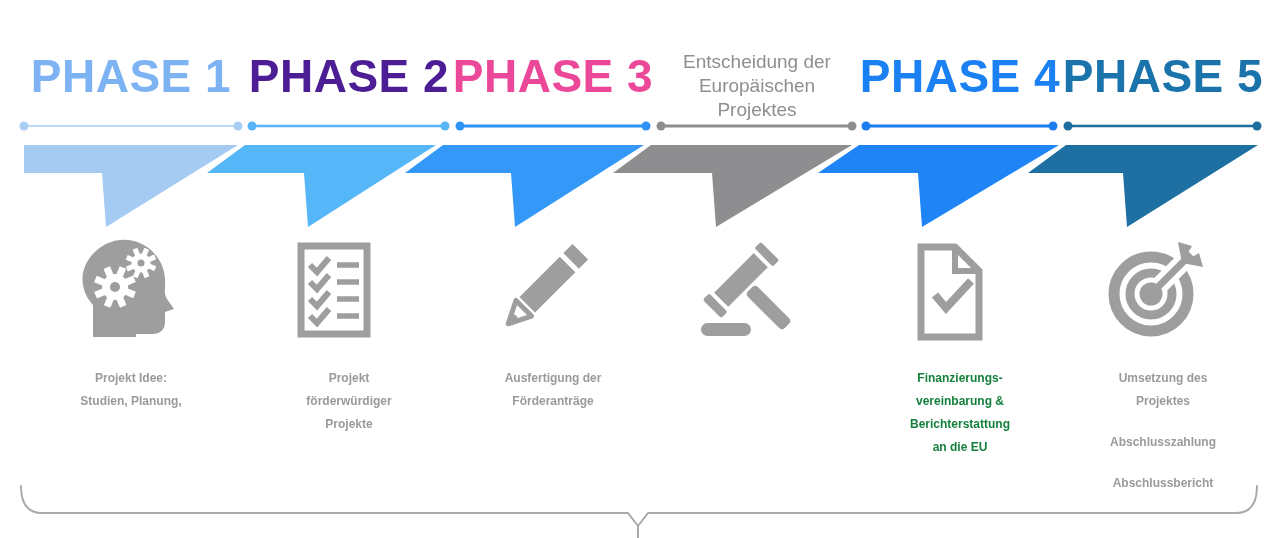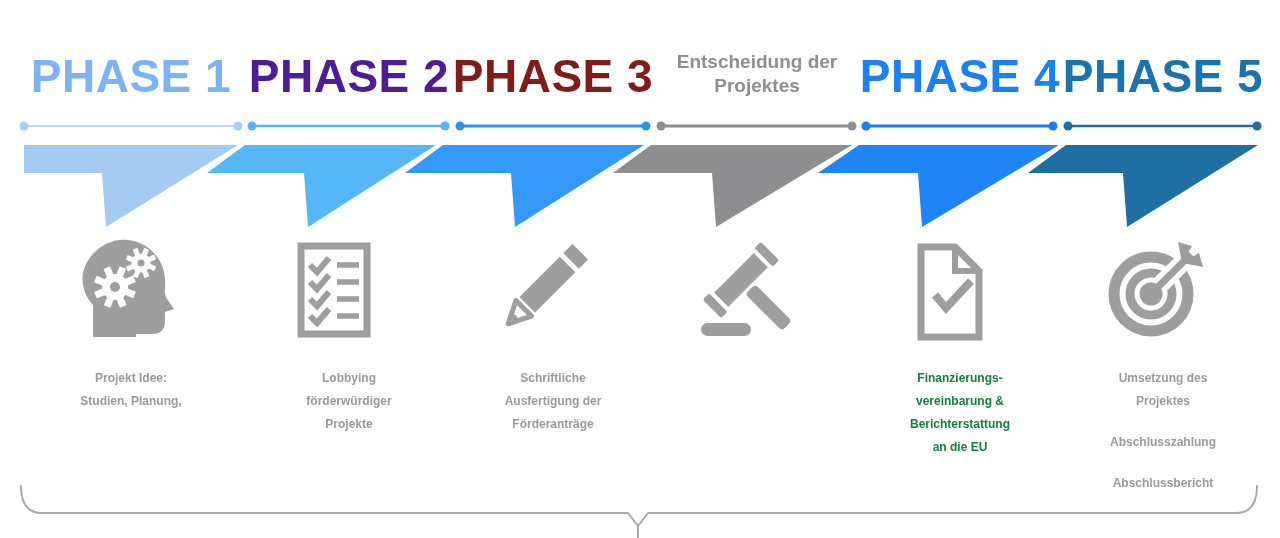--- a/index.html
+++ b/index.html
@@ -8,21 +8,21 @@
     font-family:"Liberation Sans","DejaVu Sans",sans-serif;
     margin-top:37px;
   }
   svg.gfx{position:absolute;left:0;top:0;width:1280px;height:538px;}
   .phase-title{
     position:absolute;top:12px;width:300px;text-align:center;
     font-size:46px;font-weight:700;letter-spacing:0.5px;white-space:nowrap;
   }
   .decision-title{
     position:absolute;top:13px;width:280px;text-align:center;
-    font-size:19px;font-weight:700;line-height:24px;
+    font-size:19px;font-weight:400;line-height:24px;
   }
   .decision-title span{display:block;}
   .desc{
     position:absolute;top:330px;width:250px;text-align:center;
     font-size:12px;font-weight:700;line-height:23px;
   }
   .desc p{margin:0 0 18px 0;}
   .desc span{display:block;}
   .lobbying-label{
     position:absolute;top:505px;width:200px;text-align:center;
@@ -128,35 +128,35 @@
     <div class="phase-title" style="left:-19px;color:#7db3f2">PHASE 1</div>
     <div class="desc" style="left:6px;color:#9a9a9a">
       <p>
         <span>Projekt Idee:</span>
         <span>Studien, Planung,</span>
       </p>
     </div>
     <div class="phase-title" style="left:199px;color:#4c1d95">PHASE 2</div>
     <div class="desc" style="left:224px;color:#9a9a9a">
       <p>
-        <span>Lobbying</span>
+        <span>Projekt</span>
         <span>förderwürdiger</span>
         <span>Projekte</span>
       </p>
     </div>
-    <div class="phase-title" style="left:403px;color:#7f1d1d">PHASE 3</div>
+    <div class="phase-title" style="left:403px;color:#ec4899">PHASE 3</div>
     <div class="desc" style="left:428px;color:#9a9a9a">
       <p>
-        <span>Schriftliche</span>
         <span>Ausfertigung der</span>
         <span>Förderanträge</span>
       </p>
     </div>
     <div class="decision-title" style="left:617px;color:#8f8f91">
       <span>Entscheidung der</span>
+      <span>Europäischen</span>
       <span>Projektes</span>
     </div>
     <div class="phase-title" style="left:810px;color:#1b80f2">PHASE 4</div>
     <div class="desc" style="left:835px;color:#15803d">
       <p>
         <span>Finanzierungs-</span>
         <span>vereinbarung &amp;</span>
         <span>Berichterstattung</span>
         <span>an die EU</span>
       </p>

